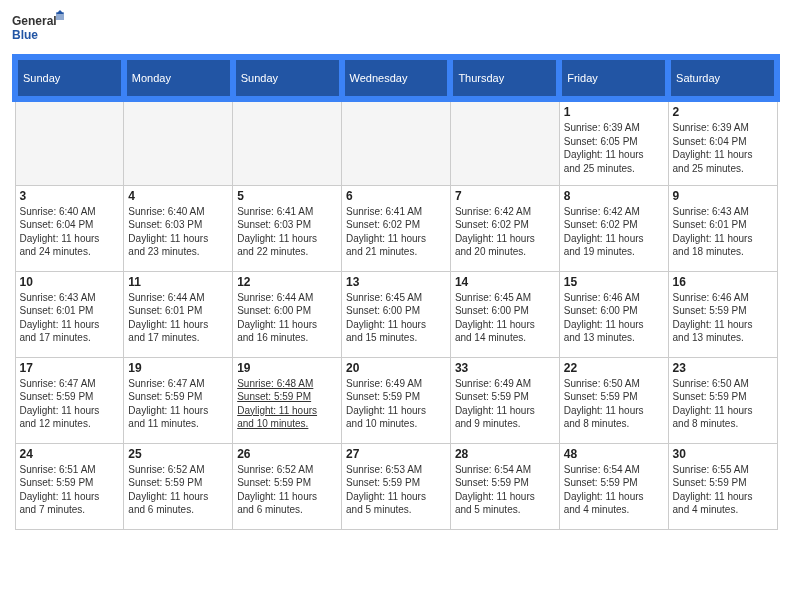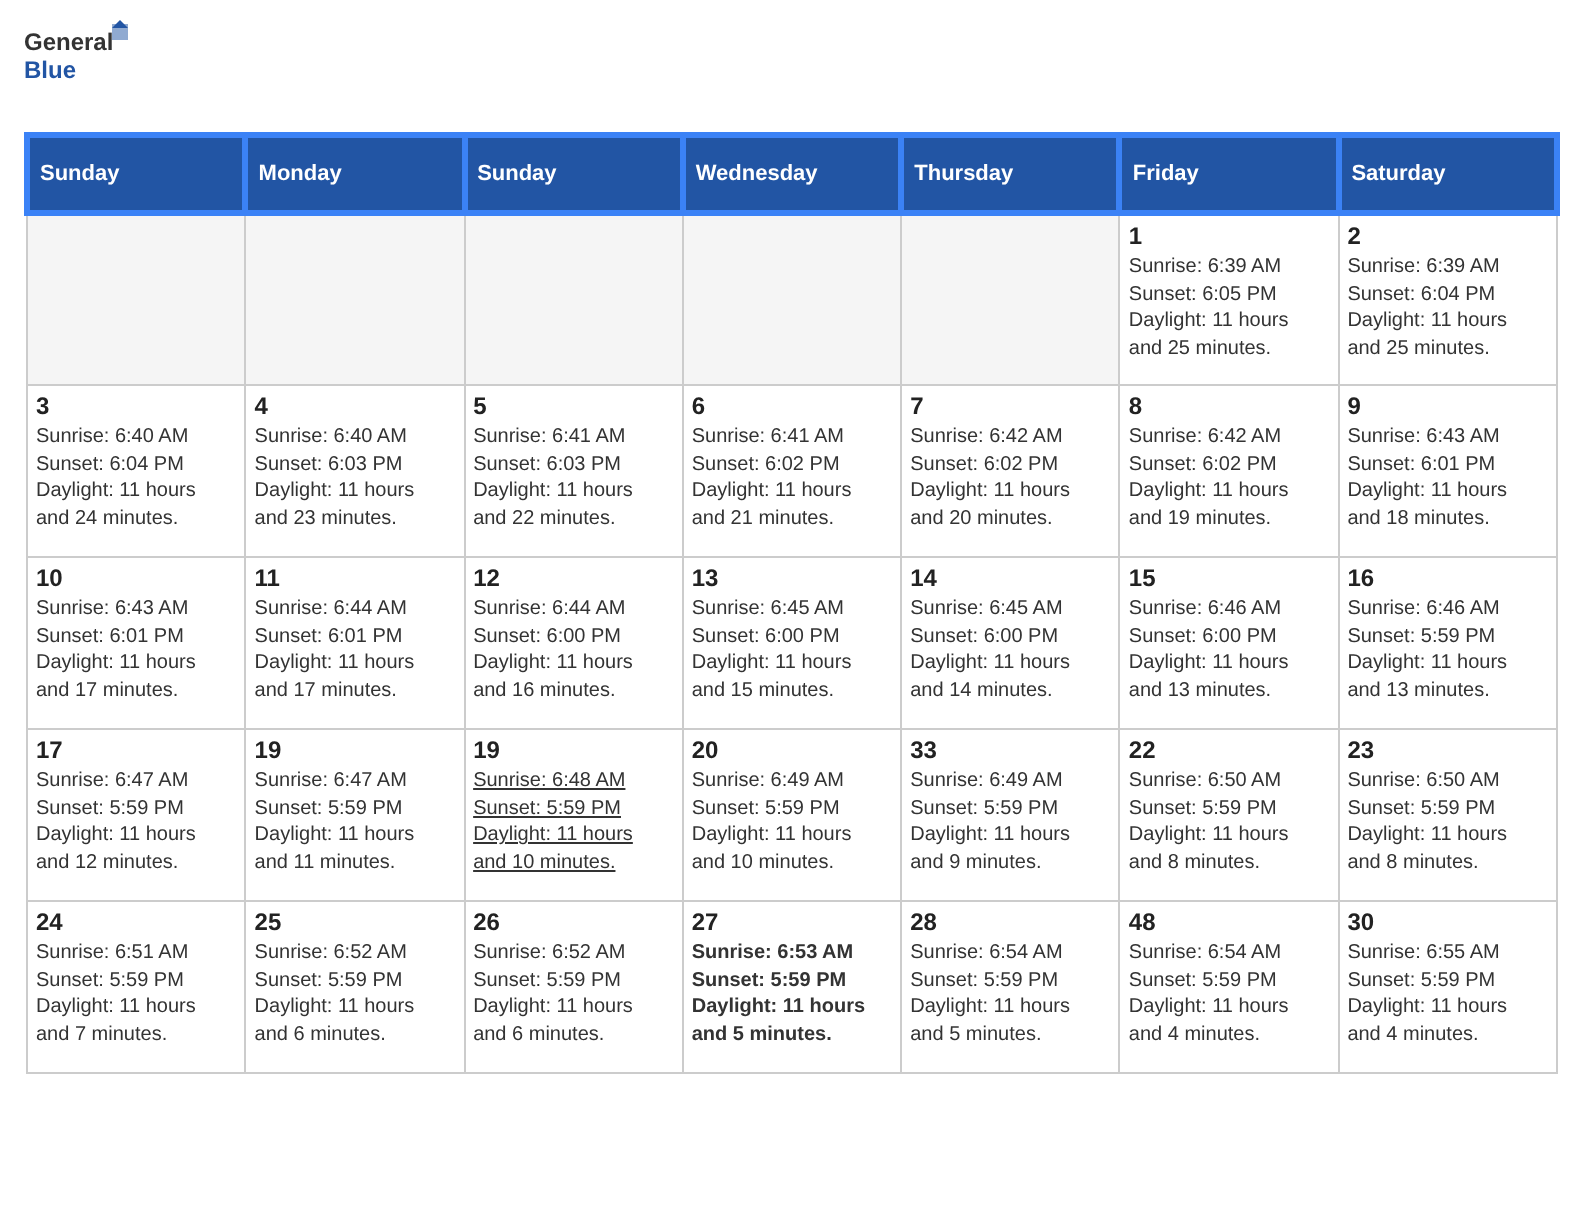--- a/index.html
+++ b/index.html
@@ -13,21 +13,21 @@
     .page {
       width: 792px;
       height: 612px;
       background: #fff;
       padding: 10px 12px;
     }
     .header {
       display: flex;
       justify-content: space-between;
       align-items: flex-start;
-      margin-bottom: 20px;
+      margin-bottom: 8px;
       text-align: center;
     }
     .logo {
       display: flex;
       align-items: center;
       gap: 4px;
     }
     .title-block {
       text-align: right;
     }
@@ -42,24 +42,24 @@
     }
     .calendar {
       width: 100%;
       border-collapse: collapse;
       table-layout: fixed;
     }
     .calendar th {
       background: #2255a4;
       color: #fff;
       font-size: 11px;
-      font-weight: bold;
+      font-weight: normal;
       padding: 12px 5px;
       text-align: left;
-      border: 3px solid #3b82f6;
+      border: 6px solid #3b82f6;
     }
     .calendar td {
       border: 1px solid #ccc;
       vertical-align: top;
       padding: 3px 4px;
       font-size: 9px;
       color: #333;
       height: 86px;
       background: #fff;
     }
@@ -302,21 +302,21 @@
           </td>
           <td>
             <span class="day-number">26</span>
             <div class="cell-text" style="white-space: pre-line;">Sunrise: 6:52 AM
 Sunset: 5:59 PM
 Daylight: 11 hours
 and 6 minutes.</div>
           </td>
           <td>
             <span class="day-number">27</span>
-            <div class="cell-text" style="white-space: pre-line; font-weight: bold;">Sunrise: 6:53 AM
+            <div class="cell-text" style="white-space: pre-line;">Sunrise: 6:53 AM
 Sunset: 5:59 PM
 Daylight: 11 hours
 and 5 minutes.</div>
           </td>
           <td>
             <span class="day-number">28</span>
             <div class="cell-text" style="white-space: pre-line;">Sunrise: 6:54 AM
 Sunset: 5:59 PM
 Daylight: 11 hours
 and 5 minutes.</div>

